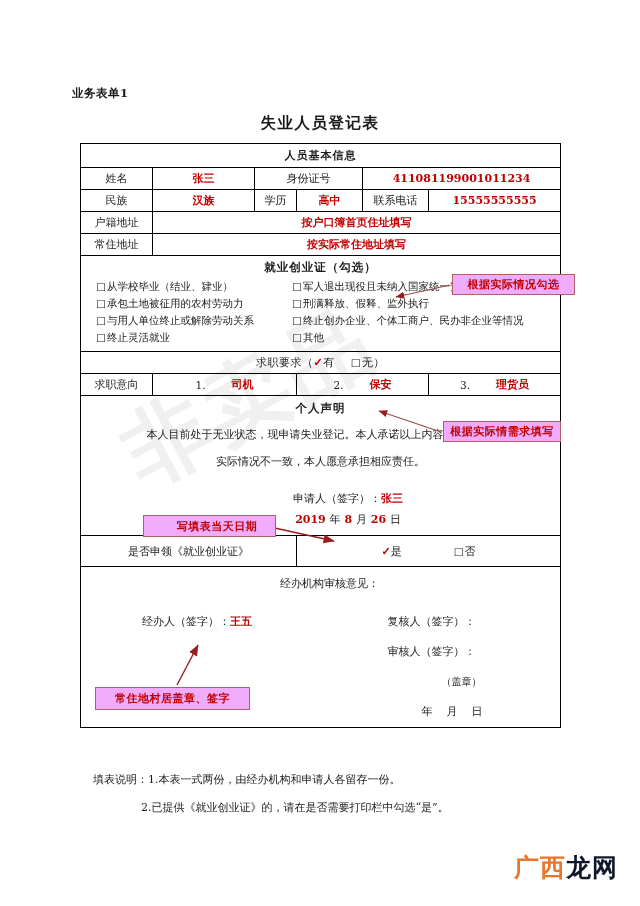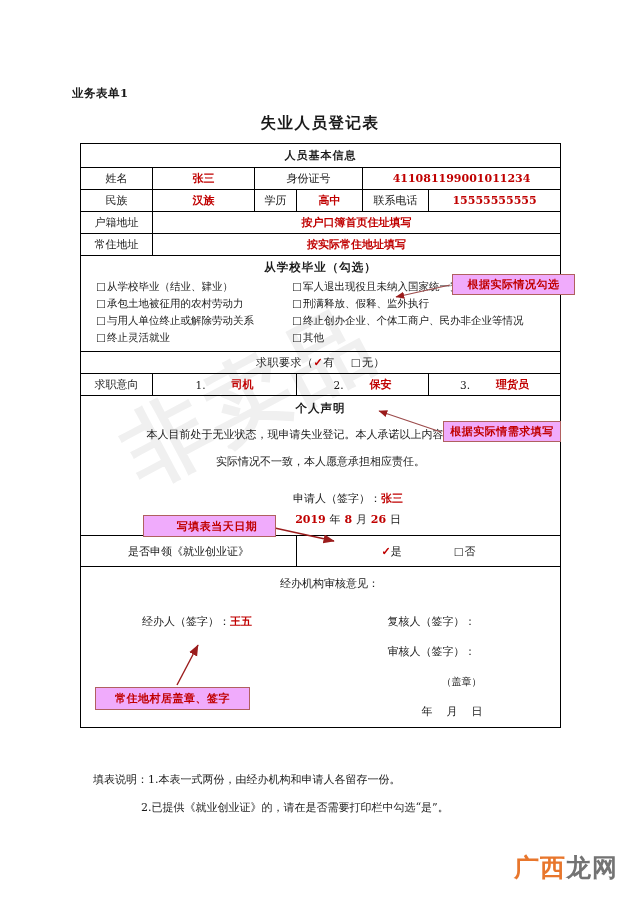--- a/index.html
+++ b/index.html
@@ -269,21 +269,21 @@
     position: absolute;
     right: 22px;
     bottom: 22px;
     font-size: 25px;
     font-weight: bold;
     letter-spacing: 1px;
     z-index: 4;
     font-family: "DejaVu Sans", "Liberation Sans", sans-serif;
   }
   .logo .o { color: #e8762c; }
-  .logo .g { color: #737373; }
+  .logo .g { color: #0f172a; }
 </style>
 </head>
 <body>
 
 <div class="page">
 
   <div class="watermark">
     <div>非卖品</div>
   </div>
 
@@ -328,21 +328,21 @@
         <td colspan="5" class="val-red">按户口簿首页住址填写</td>
       </tr>
 
       <tr>
         <td class="lbl">常住地址</td>
         <td colspan="5" class="val-red">按实际常住地址填写</td>
       </tr>
 
       <tr>
         <td colspan="6" class="reason-cell">
-          <div class="reason-title">从学校毕业（勾选）</div>
+          <div class="reason-title">就业创业证（勾选）</div>
           <div class="reason-grid">
             <div class="reason-col c1">
               <div class="reason-item">
                 <span class="cbx">□</span><span>从学校毕业（结业、肄业）</span>
               </div>
               <div class="reason-item">
                 <span class="cbx">□</span><span>承包土地被征用的农村劳动力</span>
               </div>
               <div class="reason-item">
                 <span class="cbx">□</span><span>与用人单位终止或解除劳动关系</span>

